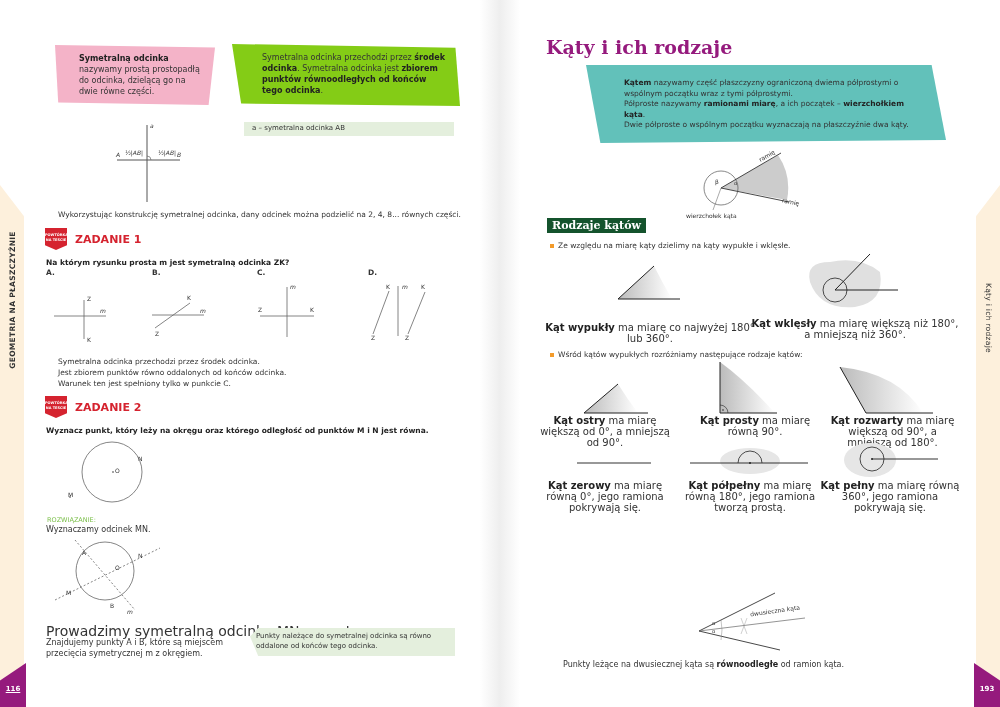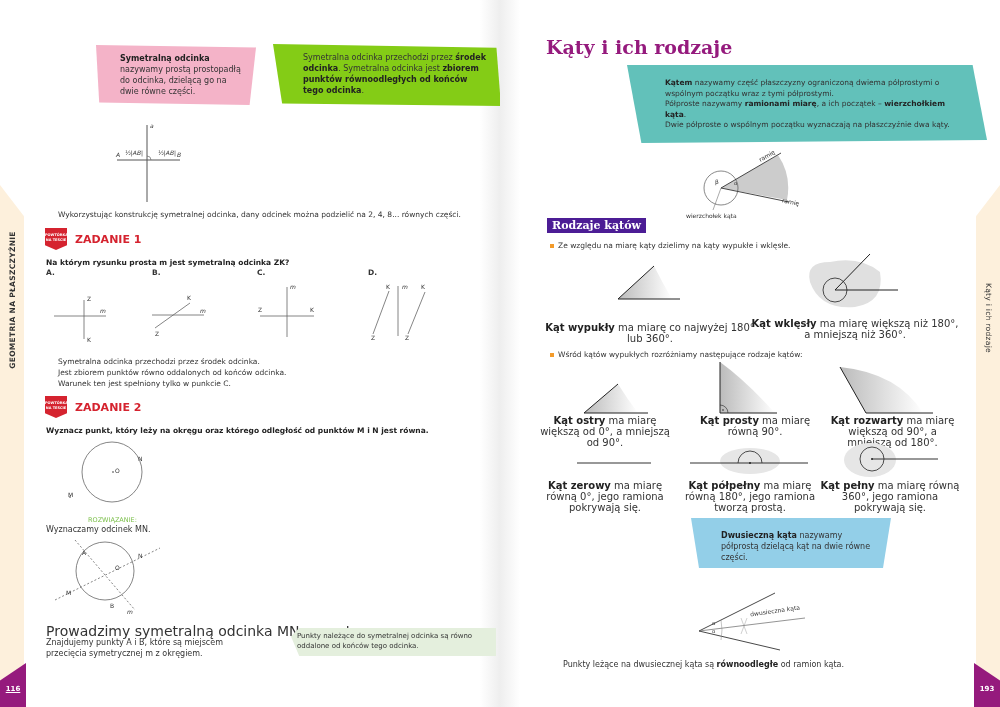--- a/index.html
+++ b/index.html
@@ -12,36 +12,36 @@
   #right .gutter{background:linear-gradient(to right,#eee 0,#fff 20px,#fff 500px);}
   .side-tab{position:absolute;top:185px;width:24px;height:522px;background:#fdf0dc;}
   .side-tab-l{left:0;clip-path:polygon(0 0,100% 6%,100% 100%,0 100%);}
   .side-tab-r{right:0;clip-path:polygon(0 6%,100% 0,100% 100%,0 100%);}
   .side-label{position:absolute;font-size:7.5px;font-weight:bold;color:#333;white-space:nowrap;letter-spacing:0.3px;}
   .side-label-l{left:12px;top:300px;transform:translate(-50%,-50%) rotate(-90deg);}
   .side-label-r{right:12px;top:318px;transform:translate(50%,-50%) rotate(90deg);}
   .pageno{position:absolute;bottom:0;width:26px;height:44px;background:#951a7d;color:#fff;font-size:7px;font-weight:bold;display:flex;align-items:flex-end;justify-content:center;padding-bottom:14px;}
   .pageno-l{left:0;clip-path:polygon(100% 0,100% 100%,0 100%,0 40%);text-decoration:underline;}
   .pageno-r{right:0;clip-path:polygon(0 0,100% 40%,100% 100%,0 100%);}
-  .abs{position:absolute;margin-left:41px;}
+  .abs{position:absolute;}
   .pink{background:#f4b3c8;clip-path:polygon(0 0,100% 4%,96% 100%,2% 96%);}
   .yellow{background:#84cc16;clip-path:polygon(0 0,98% 6%,100% 100%,4% 96%);}
   .teal{background:#62c1ba;clip-path:polygon(0 0,96% 0,100% 96%,4% 100%);}
   .blue{background:#93cfe8;clip-path:polygon(0 0,100% 0,96% 100%,4% 100%);}
   .greenbar{background:#e4efdd;}
   .boxtext{font-size:8px;line-height:11px;color:#333;}
   b{font-weight:bold;color:#222;}
   .zad-badge{position:absolute;width:22px;height:22px;background:#d5232f;color:#fff;font-size:3.5px;font-weight:bold;text-align:center;line-height:5px;padding-top:5px;clip-path:polygon(0 0,100% 0,100% 78%,50% 100%,0 78%);}
   .zad-title{position:absolute;font-size:11px;font-weight:bold;color:#d5232f;}
   .q{position:absolute;font-size:7.5px;font-weight:bold;color:#222;}
   .t{position:absolute;font-size:7.5px;color:#333;line-height:11px;}
   .lbl{position:absolute;font-size:6px;color:#333;}
   .opt{position:absolute;font-size:7.5px;font-weight:bold;}
   .title{position:absolute;font-family:"DejaVu Serif",serif;font-weight:bold;font-size:19px;color:#951a7d;}
-  .sub-title{position:absolute;background:#4c1d95;color:#fff;font-family:"DejaVu Serif",serif;font-weight:bold;font-size:11px;padding:1px 5px;}
+  .sub-title{position:absolute;background:#14532d;color:#fff;font-family:"DejaVu Serif",serif;font-weight:bold;font-size:11px;padding:1px 5px;}
   .bullet{position:absolute;font-size:7.5px;color:#333;}
   .bullet::before{content:"";display:inline-block;width:4px;height:4px;background:#f39b2b;margin-right:4px;vertical-align:middle;}
   .cap{position:absolute;font-size:10px;color:#333;text-align:center;line-height:11px;}
   svg{position:absolute;overflow:visible;}
 </style>
 </head>
 <body>
 
 <div id="left" class="page">
   <div class="gutter"></div>
@@ -60,20 +60,21 @@
     <line x1="37" y1="5" x2="37" y2="82" stroke="#555" stroke-width="1"></line>
     <line x1="7" y1="40" x2="70" y2="40" stroke="#555" stroke-width="1"></line>
     <path d="M37,36 A4,4 0 0 1 41,40" fill="none" stroke="#555" stroke-width="0.6"></path>
   </svg>
   <div class="lbl" style="left:150px;top:122px;font-style:italic;">a</div>
   <div class="lbl" style="left:116px;top:151px;font-style:italic;">A</div>
   <div class="lbl" style="left:125px;top:149px;font-style:italic;">½|AB|</div>
   <div class="lbl" style="left:158px;top:149px;font-style:italic;">½|AB|</div>
   <div class="lbl" style="left:177px;top:151px;font-style:italic;">B</div>
 
+  <div class="abs greenbar" style="left:244px;top:122px;width:210px;height:14px;padding:2px 8px;font-size:7px;">a – symetralna odcinka AB</div>
 
   <div class="t" style="left:58px;top:209px;">Wykorzystując konstrukcję symetralnej odcinka, dany odcinek można podzielić na 2, 4, 8... równych części.</div>
 
   <div class="zad-badge" style="left:45px;top:228px;">POWTÓRKA NA TESCIE</div>
   <div class="zad-title" style="left:75px;top:233px;">ZADANIE 1</div>
   <div class="q" style="left:46px;top:258px;">Na którym rysunku prosta m jest symetralną odcinka ZK?</div>
   <div class="opt" style="left:46px;top:268px;">A.</div>
   <div class="opt" style="left:152px;top:268px;">B.</div>
   <div class="opt" style="left:257px;top:268px;">C.</div>
   <div class="opt" style="left:368px;top:268px;">D.</div>
@@ -237,23 +238,20 @@
     <ellipse cx="30" cy="20" rx="26" ry="17" fill="#e6e6e6"></ellipse>
     <circle cx="32" cy="19" r="12" fill="none" stroke="#222" stroke-width="0.8"></circle>
     <line x1="32" y1="19" x2="98" y2="19" stroke="#333" stroke-width="1.2"></line>
     <circle cx="32" cy="19" r="1" fill="#222"></circle>
   </svg>
 
   <div class="cap" style="left:40px;top:480px;width:130px;"><b>Kąt zerowy</b><span> ma miarę równą 0°, jego ramiona pokrywają się.</span></div>
   <div class="cap" style="left:180px;top:480px;width:140px;"><b>Kąt półpełny</b><span> ma miarę równą 180°, jego ramiona tworzą prostą.</span></div>
   <div class="cap" style="left:320px;top:480px;width:140px;"><b>Kąt pełny</b><span> ma miarę równą 360°, jego ramiona pokrywają się.</span></div>
 
-  <div class="abs blue" style="left:150px;top:518px;width:200px;height:50px;padding:12px 20px 0 30px;">
-    <div class="boxtext"><b>Dwusieczną kąta</b><span> nazywamy półprostą dzielącą kąt na dwie równe części.</span></div>
-  </div>
 
   <svg style="left:195px;top:588px;" width="120" height="65">
     <line x1="4" y1="43" x2="80" y2="5" stroke="#333" stroke-width="0.9"></line>
     <line x1="4" y1="43" x2="85" y2="62" stroke="#333" stroke-width="0.9"></line>
     <line x1="4" y1="43" x2="110" y2="30" stroke="#666" stroke-width="0.7"></line>
     <path d="M26,32 Q28,42 26,52" fill="none" stroke="#888" stroke-width="0.5"></path>
     <path d="M46,30 L52,46 M52,30 L46,46" stroke="#888" stroke-width="0.4"></path>
   </svg>
   <div class="lbl" style="left:250px;top:607px;transform:rotate(-8deg);">dwusieczna kąta</div>
   <div class="lbl" style="left:212px;top:620px;font-size:5px;">α</div>

